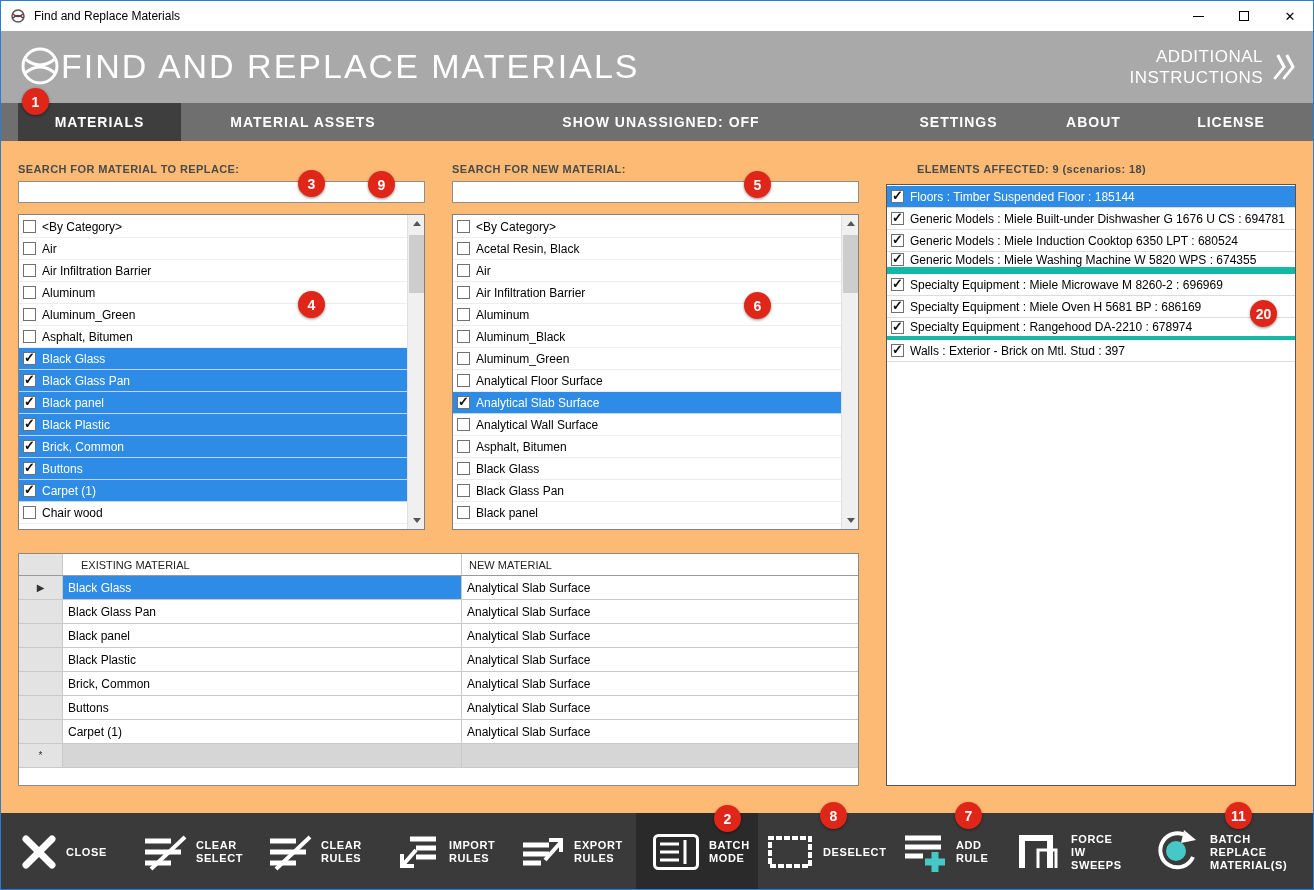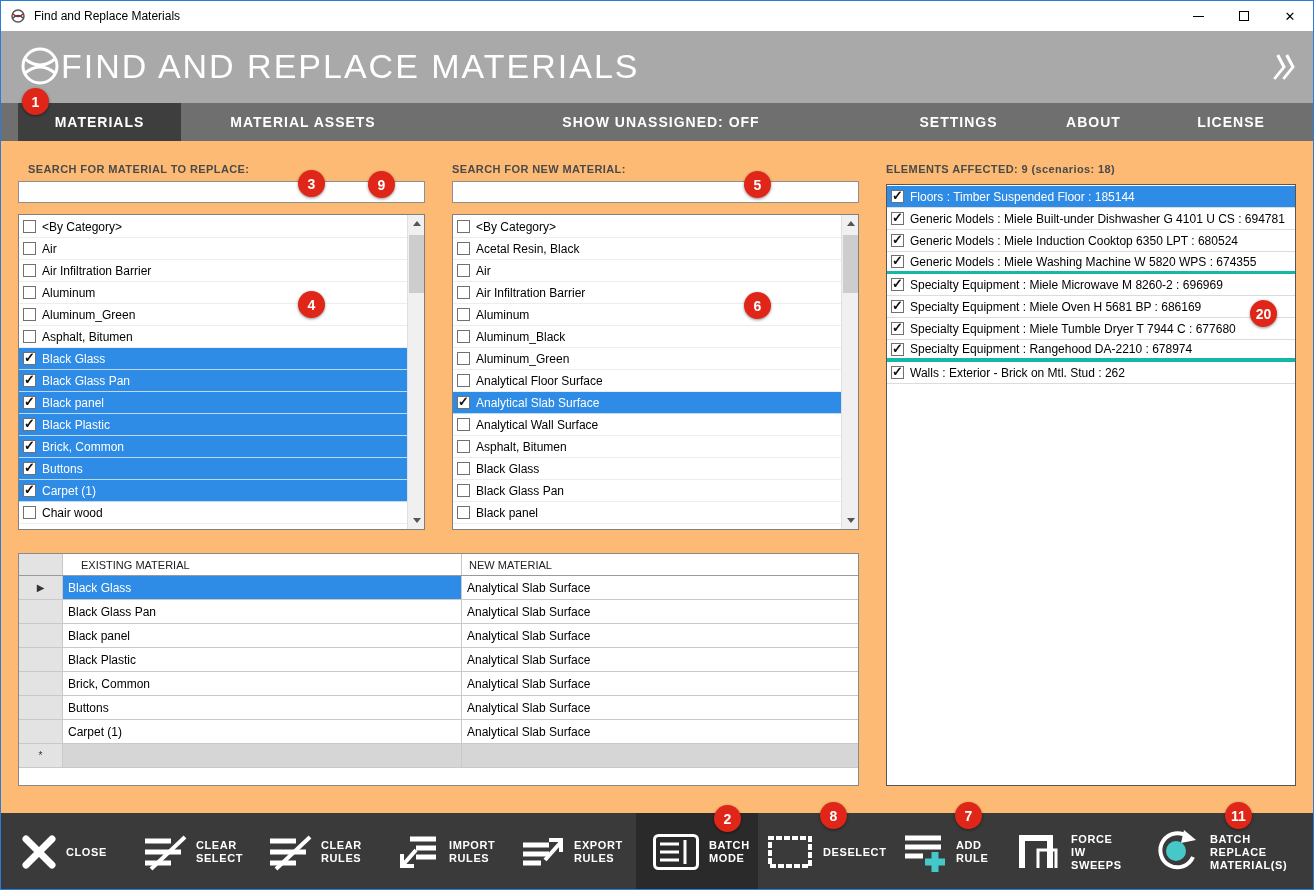--- a/index.html
+++ b/index.html
@@ -100,39 +100,43 @@
   </div>
 
   <div class="header">
     <svg class="header-logo" viewBox="0 0 42 42">
       <circle cx="21" cy="21" r="17" stroke="#fff" stroke-width="3" fill="none"></circle>
       <path d="M6 14 Q21 26 36 14" stroke="#fff" stroke-width="3" fill="none"></path>
       <path d="M6 28 Q21 16 36 28" stroke="#fff" stroke-width="3" fill="none"></path>
     </svg>
     <div class="header-title">FIND AND REPLACE MATERIALS</div>
     <div class="addl">
+      <div class="addl-text">
+        <div>ADDITIONAL</div>
+        <div>INSTRUCTIONS</div>
+      </div>
       <svg class="addl-chevrons" viewBox="0 0 24 32" style="transform:skewX(-8deg)">
         <path d="M3 4 L11 16 L3 28" stroke="#fff" stroke-width="3" fill="none"></path>
         <path d="M12 4 L20 16 L12 28" stroke="#fff" stroke-width="3" fill="none"></path>
       </svg>
     </div>
   </div>
 
   <div class="tabbar">
     <div class="tab active" style="left:17px;width:163px">MATERIALS</div>
     <div class="tab" style="left:190px;width:224px">MATERIAL ASSETS</div>
     <div class="tab" style="left:470px;width:380px">SHOW UNASSIGNED: OFF</div>
     <div class="tab" style="left:870px;width:175px">SETTINGS</div>
     <div class="tab" style="left:1045px;width:95px">ABOUT</div>
     <div class="tab" style="left:1150px;width:160px">LICENSE</div>
   </div>
 
-  <div class="section-label" style="left:27px;top:162px">SEARCH FOR MATERIAL TO REPLACE:</div>
+  <div class="section-label" style="left:17px;top:162px">SEARCH FOR MATERIAL TO REPLACE:</div>
   <div class="section-label" style="left:451px;top:162px">SEARCH FOR NEW MATERIAL:</div>
-  <div class="section-label" style="left:885px;top:162px">ELEMENTS AFFECTED: 9 (scenarios: 18)</div>
+  <div class="section-label" style="left:916px;top:162px">ELEMENTS AFFECTED: 9 (scenarios: 18)</div>
 
   <input class="search-input" style="left: 17px; top: 180px; width: 407px;" value="">
   <input class="search-input" style="left: 451px; top: 180px; width: 407px;" value="">
 
   <div class="listbox" style="left:17px;top:213px;width:407px;height:316px">
     <div class="list-rows">
 
         <div class="list-row">
           <span class="cb"></span>
           <span>&lt;By Category&gt;</span>
@@ -301,56 +305,52 @@
   <div class="listbox elist" style="left:885px;top:183px;width:410px;height:602px;border-color:#555">
     <div class="list-rows">
 
         <div class="list-row selected" style="border-bottom:1px solid #dcdcdc">
           <span class="cb checked"></span>
           <span>Floors : Timber Suspended Floor : 185144</span>
         </div>
 
         <div class="list-row" style="border-bottom:1px solid #dcdcdc">
           <span class="cb checked"></span>
-          <span>Generic Models : Miele Built-under Dishwasher G 4101 U CS : 694781</span>
+          <span>Generic Models : Miele Built-under Dishwasher G 1676 U CS : 694781</span>
         </div>
 
         <div class="list-row" style="border-bottom:1px solid #dcdcdc">
           <span class="cb checked"></span>
           <span>Generic Models : Miele Induction Cooktop 6350 LPT : 680524</span>
         </div>
 
-        <div class="list-row" style="border-bottom:3px solid #14b8a6">
+        <div class="list-row" style="border-bottom:7px solid #14b8a6">
           <span class="cb checked"></span>
           <span>Generic Models : Miele Washing Machine W 5820 WPS : 674355</span>
         </div>
 
         <div class="list-row" style="border-bottom:1px solid #dcdcdc">
           <span class="cb checked"></span>
           <span>Specialty Equipment : Miele Microwave M 8260-2 : 696969</span>
         </div>
 
         <div class="list-row" style="border-bottom:1px solid #dcdcdc">
           <span class="cb checked"></span>
           <span>Specialty Equipment : Miele Oven H 5681 BP : 686169</span>
         </div>
 
+
+        <div class="list-row" style="border-bottom:4px solid #14b8a6">
+          <span class="cb checked"></span>
+          <span>Specialty Equipment : Rangehood DA-2210 : 678974</span>
+        </div>
+
         <div class="list-row" style="border-bottom:1px solid #dcdcdc">
           <span class="cb checked"></span>
-          <span>Specialty Equipment : Miele Tumble Dryer T 7944 C : 677680</span>
-        </div>
-
-        <div class="list-row" style="border-bottom:4px solid #14b8a6">
-          <span class="cb checked"></span>
-          <span>Specialty Equipment : Rangehood DA-2210 : 678974</span>
-        </div>
-
-        <div class="list-row" style="border-bottom:1px solid #dcdcdc">
-          <span class="cb checked"></span>
-          <span>Walls : Exterior - Brick on Mtl. Stud : 262</span>
+          <span>Walls : Exterior - Brick on Mtl. Stud : 397</span>
         </div>
       </div>
   </div>
 
   <div class="rules-table">
     <div class="thead">
       <div class="th-sel"></div>
       <div class="th th-existing">EXISTING MATERIAL</div>
       <div class="th th-new">NEW MATERIAL</div>
     </div>

